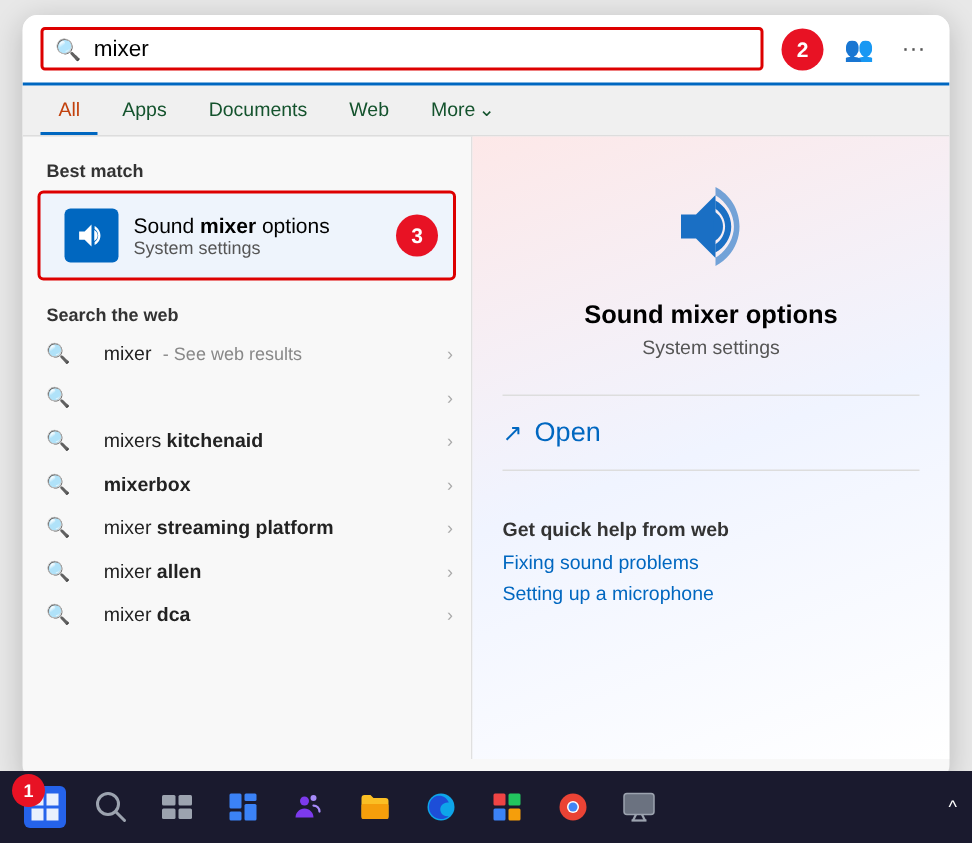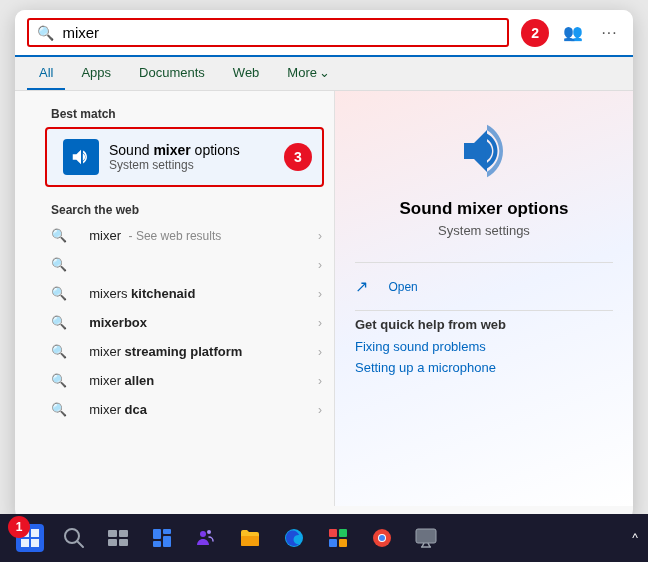--- a/index.html
+++ b/index.html
@@ -96,35 +96,34 @@
     }
     .tab {
       padding: 8px 12px;
       font-size: 13px;
       color: #14532d;
       cursor: pointer;
       border-bottom: 2px solid transparent;
       position: relative;
     }
     .tab.active {
-      color: #0369a1;
+      color: #c2410c;
       border-bottom: 2px solid #0067c0;
       font-weight: 500;
     }
     .tab-more {
       display: flex;
       align-items: center;
       gap: 2px;
     }
 
     
     .content-area {
       display: flex;
       height: calc(100% - 95px);
-      padding-left: 20px;
     }
 
     
     .left-panel {
       width: 300px;
       padding: 12px 0;
       overflow-y: auto;
       border-right: 1px solid #e0e0e0;
       flex-shrink: 0;
     }
@@ -273,31 +272,30 @@
       gap: 8px;
       padding: 8px 0;
       width: 100%;
       cursor: pointer;
     }
     .right-action-icon {
       color: #0067c0;
       font-size: 16px;
     }
     .right-action-label {
-      font-size: 12px;
+      font-size: 18px;
       color: #0067c0;
       font-weight: 500;
-      margin-left: 12px;
     }
     .right-help-title {
       font-size: 13px;
       font-weight: 600;
       color: #333;
       width: 100%;
-      margin: 0 0 4px;
+      margin: 25px 0 4px;
     }
     .right-help-item {
       font-size: 13px;
       color: #0067c0;
       width: 100%;
       padding: 3px 0;
       cursor: pointer;
     }
 
     

